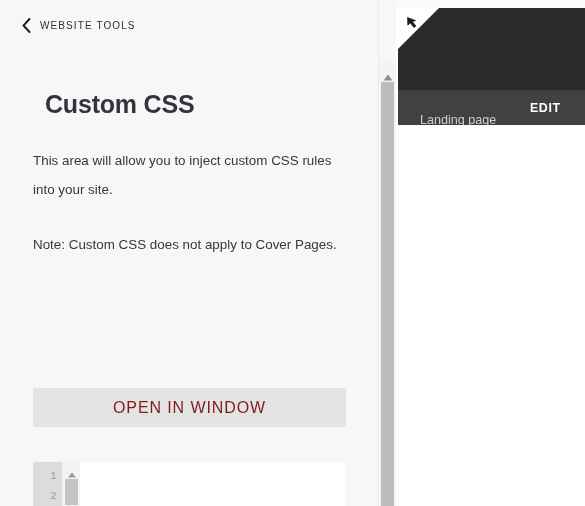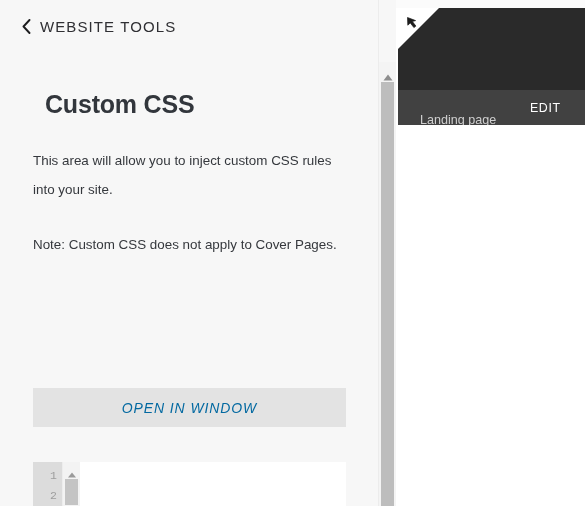--- a/index.html
+++ b/index.html
@@ -43,21 +43,21 @@
     cursor: pointer;
   }
   .back-chevron {
     display: block;
     width: 9px;
     height: 15px;
     position: relative;
   }
   .back-chevron svg { display: block; }
   .back-label {
-    font-size: 15px;
+    font-size: 10px;
     letter-spacing: 1.1px;
     color: #2f2f33;
     font-weight: 400;
     white-space: nowrap;
   }
 
   .page-title {
     position: absolute;
     left: 33px;
     top: 78px;
@@ -90,25 +90,24 @@
     height: 39px;
     background: #e3e3e3;
     border: none;
     display: flex;
     align-items: center;
     justify-content: center;
     cursor: pointer;
     padding: 0;
   }
   .open-window-button .btn-label {
-    font-size: 14px;
+    font-size: 16px;
     letter-spacing: 0.9px;
-    color: #0369a1;
+    color: #7f1d1d;
     font-weight: 400;
-    font-style: italic;
   }
 
   
   .code-editor {
     position: absolute;
     left: 33px;
     top: 462px;
     width: 313px;
     height: 44px;
     background: #ffffff;
@@ -244,21 +243,21 @@
     left: 22px;
     font-size: 12.6px;
     color: #cfcfcf;
     white-space: nowrap;
     margin-top: 24px;
   }
   .preview-toolbar .edit-action {
     position: absolute;
     left: 132px;
     font-size: 12.4px;
-    font-weight: 400;
+    font-weight: 700;
     letter-spacing: 0.6px;
     color: #ffffff;
     cursor: pointer;
     white-space: nowrap;
   }
   .preview-body {
     position: absolute;
     left: 0;
     top: 117px;
     width: 187px;

